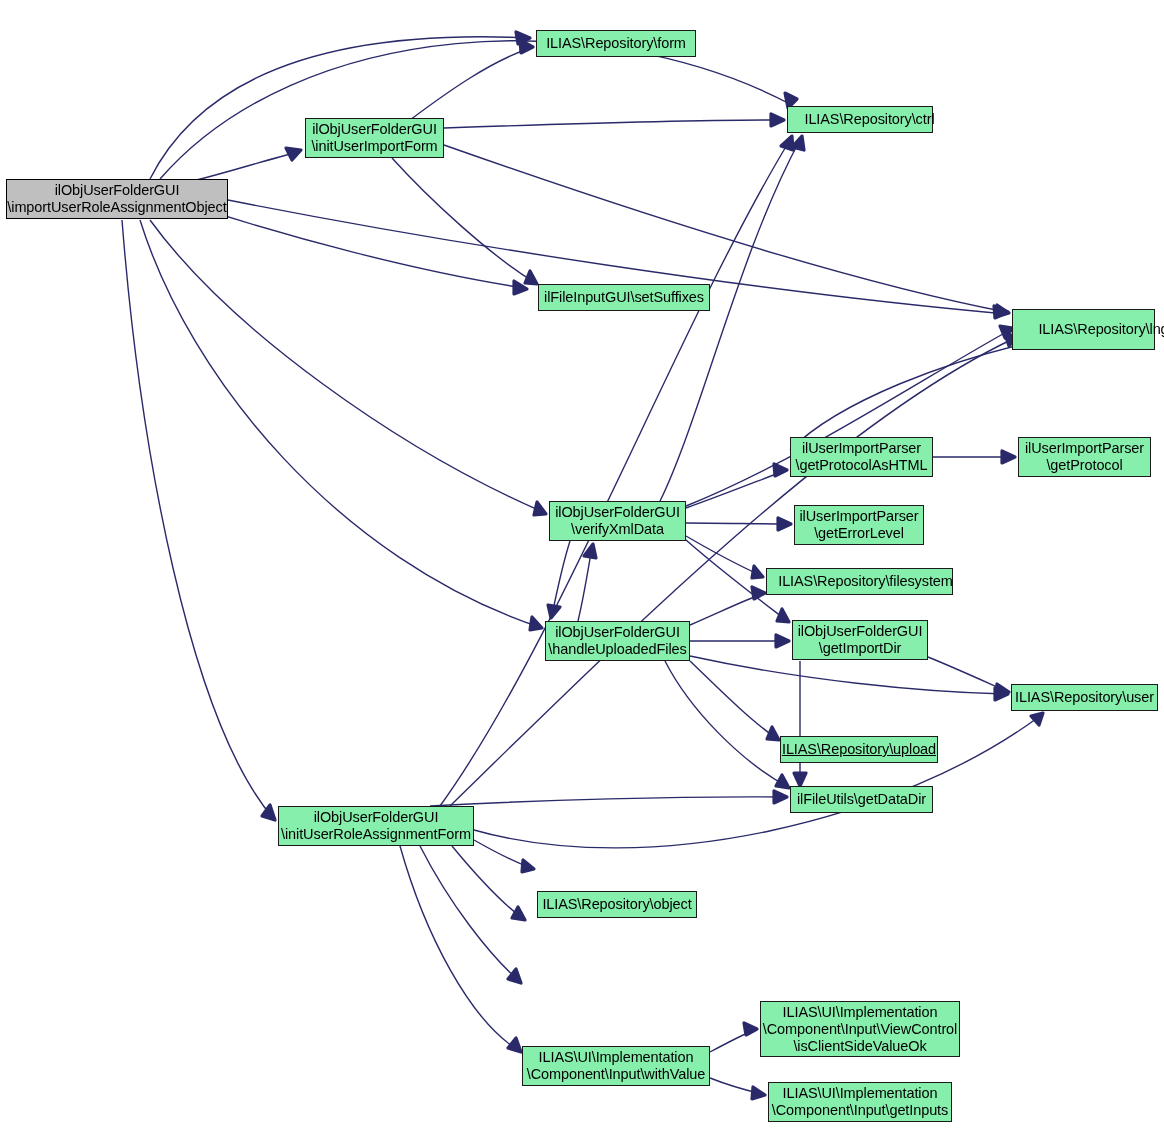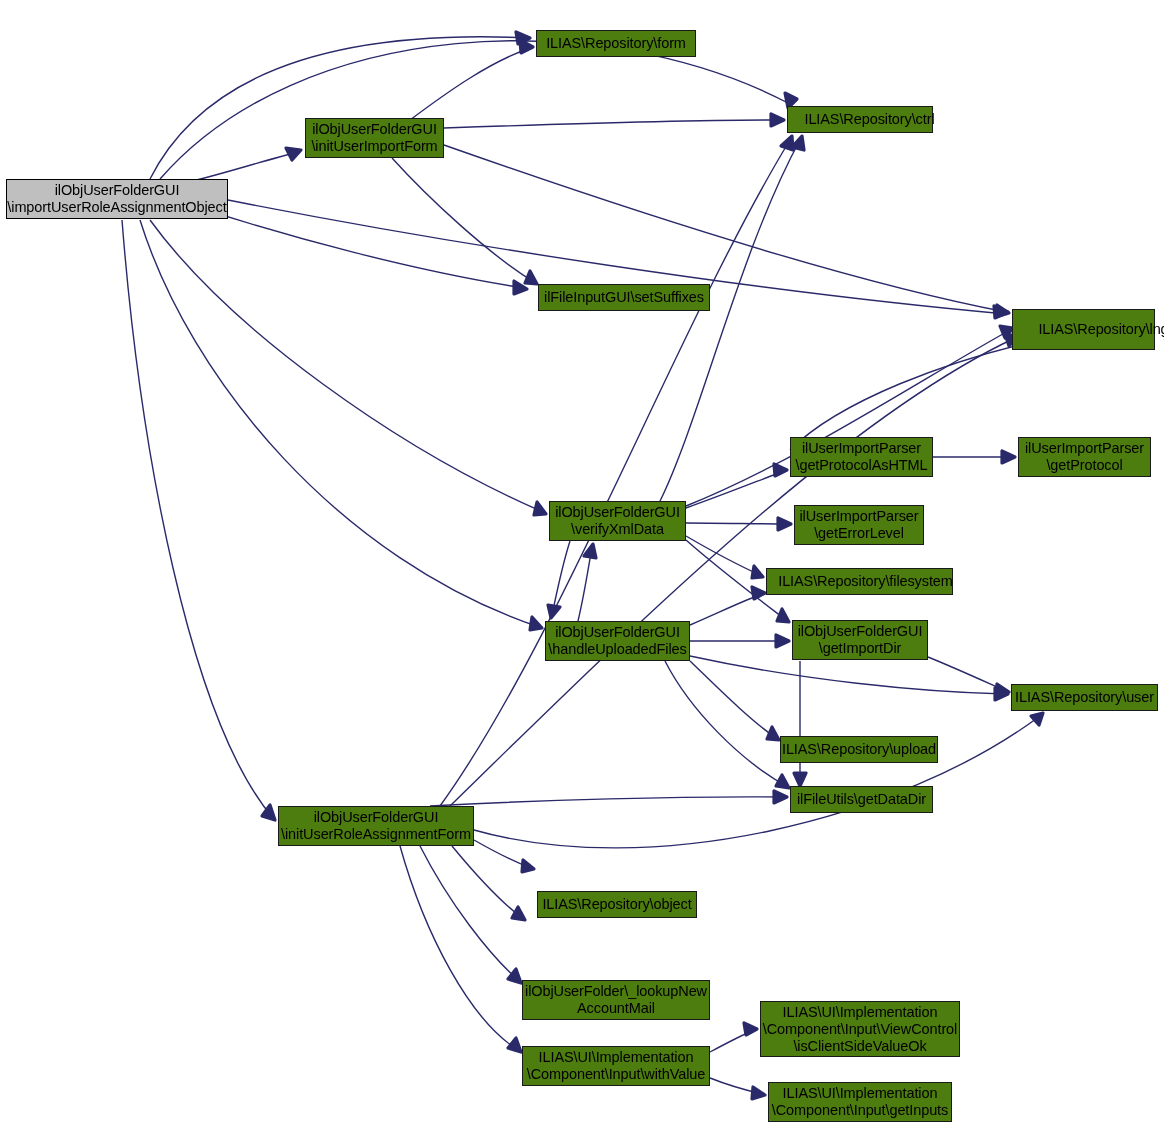--- a/index.html
+++ b/index.html
@@ -28,21 +28,21 @@
     position: absolute;
     left: 0;
     top: 0;
     width: 1164px;
     height: 1129px;
   }
   .node {
     position: absolute;
     box-sizing: border-box;
     border: 1px solid #1a1a1a;
-    background: #4d7c0f;
+    background: #86efac;
     color: #000000;
     font-size: 14.5px;
     line-height: 17px;
     text-align: center;
     display: flex;
     align-items: center;
     justify-content: center;
     white-space: pre;
     letter-spacing: -0.1px;
   }
@@ -155,27 +155,25 @@
       <div class="node" style="left: 549px; top: 501px; width: 137px; height: 40px;"><span class="node-label">ilObjUserFolderGUI
 \verifyXmlData</span></div>
       <div class="node" style="left: 794px; top: 505px; width: 130px; height: 40px;"><span class="node-label">ilUserImportParser
 \getErrorLevel</span></div>
       <div class="node" style="left: 766px; top: 568px; width: 187px; height: 27px; padding-left: 12px;"><span class="node-label">ILIAS\Repository\filesystem</span></div>
       <div class="node" style="left: 545px; top: 621px; width: 145px; height: 40px;"><span class="node-label">ilObjUserFolderGUI
 \handleUploadedFiles</span></div>
       <div class="node" style="left: 792px; top: 620px; width: 136px; height: 40px;"><span class="node-label">ilObjUserFolderGUI
 \getImportDir</span></div>
       <div class="node" style="left: 1011px; top: 684px; width: 147px; height: 27px;"><span class="node-label">ILIAS\Repository\user</span></div>
-      <div class="node" style="left: 780px; top: 736px; width: 158px; height: 27px;"><span class="node-label">ILIAS\Repository\upload</span></div>
+      <div class="node" style="left: 780px; top: 736px; width: 158px; height: 27px; text-decoration: underline;"><span class="node-label">ILIAS\Repository\upload</span></div>
       <div class="node" style="left: 790px; top: 786px; width: 143px; height: 27px;"><span class="node-label">ilFileUtils\getDataDir</span></div>
       <div class="node" style="left: 278px; top: 806px; width: 196px; height: 40px;"><span class="node-label">ilObjUserFolderGUI
 \initUserRoleAssignmentForm</span></div>
       <div class="node" style="left: 537px; top: 864px; width: 160px; height: 27px; margin-top: 27px;"><span class="node-label">ILIAS\Repository\object</span></div>
-      <div class="node" style="left: 522px; top: 980px; width: 188px; height: 40px;"><span class="node-label">ilObjUserFolder\_lookupNew
-AccountMail</span></div>
       <div class="node" style="left: 522px; top: 1046px; width: 188px; height: 40px;"><span class="node-label">ILIAS\UI\Implementation
 \Component\Input\withValue</span></div>
       <div class="node" style="left: 760px; top: 1001px; width: 200px; height: 56px;"><span class="node-label">ILIAS\UI\Implementation
 \Component\Input\ViewControl
 \isClientSideValueOk</span></div>
       <div class="node" style="left: 768px; top: 1082px; width: 184px; height: 40px;"><span class="node-label">ILIAS\UI\Implementation
 \Component\Input\getInputs</span></div>
     </div>
 </div>
 

